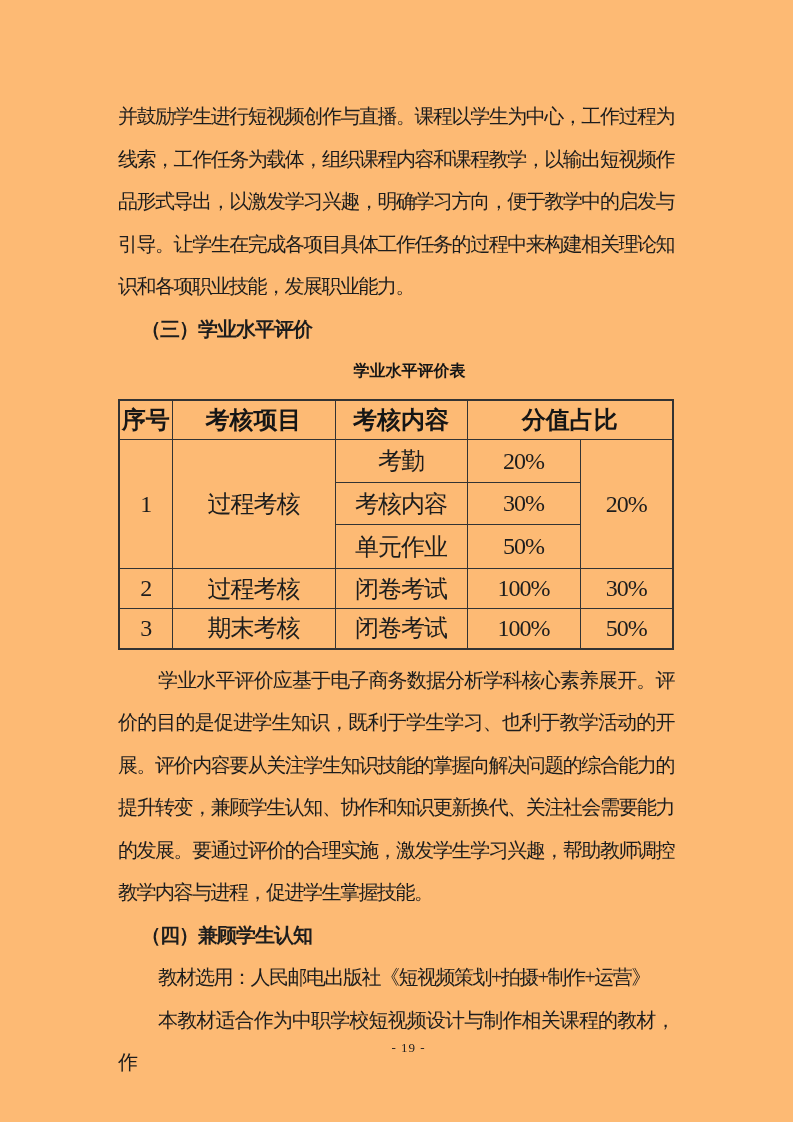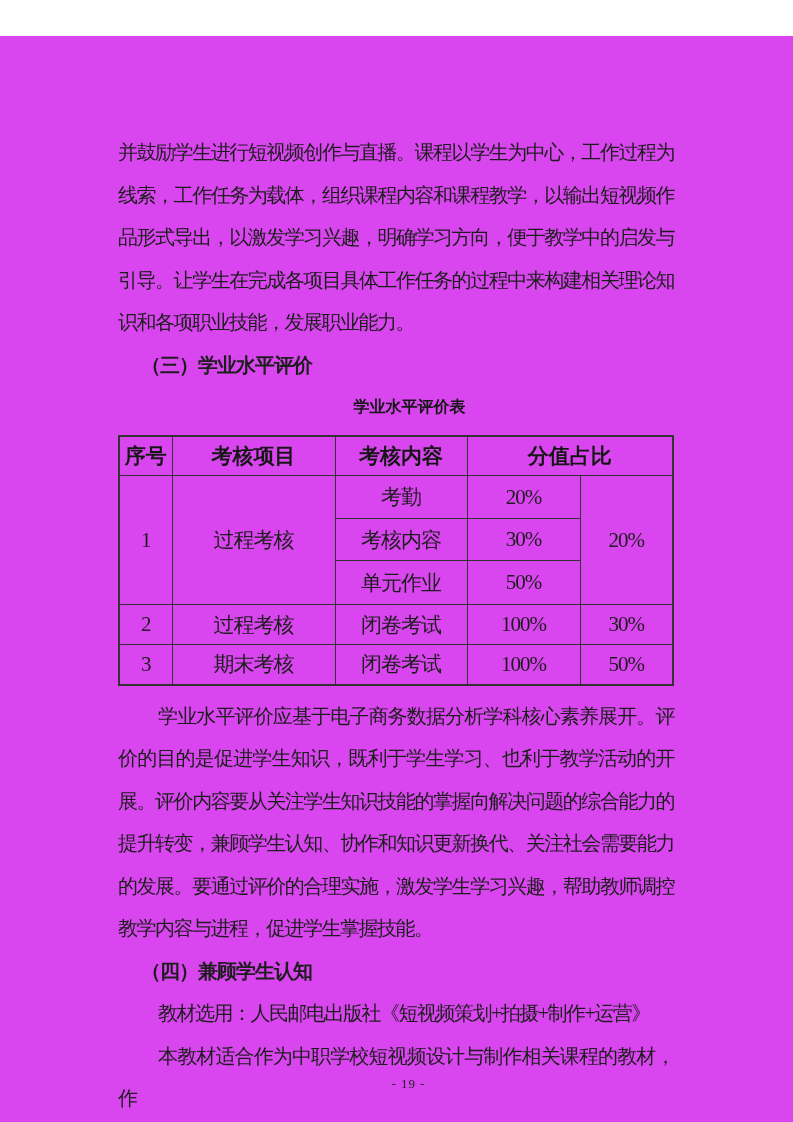--- a/index.html
+++ b/index.html
@@ -6,22 +6,21 @@
   body{
     width:793px;height:1122px;
     background:#ffffff;
     font-family:"Liberation Serif","DejaVu Serif",serif;
     color:#1d1d1d;
     position:relative;
     overflow:hidden;
   }
   .page{
     position:absolute;inset:0;
-    background:#d946ef;
-    margin-top:36px;
+    background:#fdba74;
   }
   .content{
     position:absolute;
     left:118px;top:0;
     width:556px;
     padding-top:95px;
   }
   .para{
     font-size:20px;
     line-height:42.5px;
@@ -55,21 +54,21 @@
     table-layout:fixed;
     width:554px;
     margin-top:6px;
     border:2px solid #333333;
   }
   table.eval td{
     border:1px solid #333333;
     padding:0;
     text-align:center;
     vertical-align:middle;
-    font-size:21px;
+    font-size:24px;
     letter-spacing:-1px;
     color:#1d1d1d;
     overflow:hidden;
   }
   table.eval tr.head td{
     font-weight:bold;
     letter-spacing:0;
     color:#161616;
   }
   table.eval tr:nth-child(1){height:40px;}

